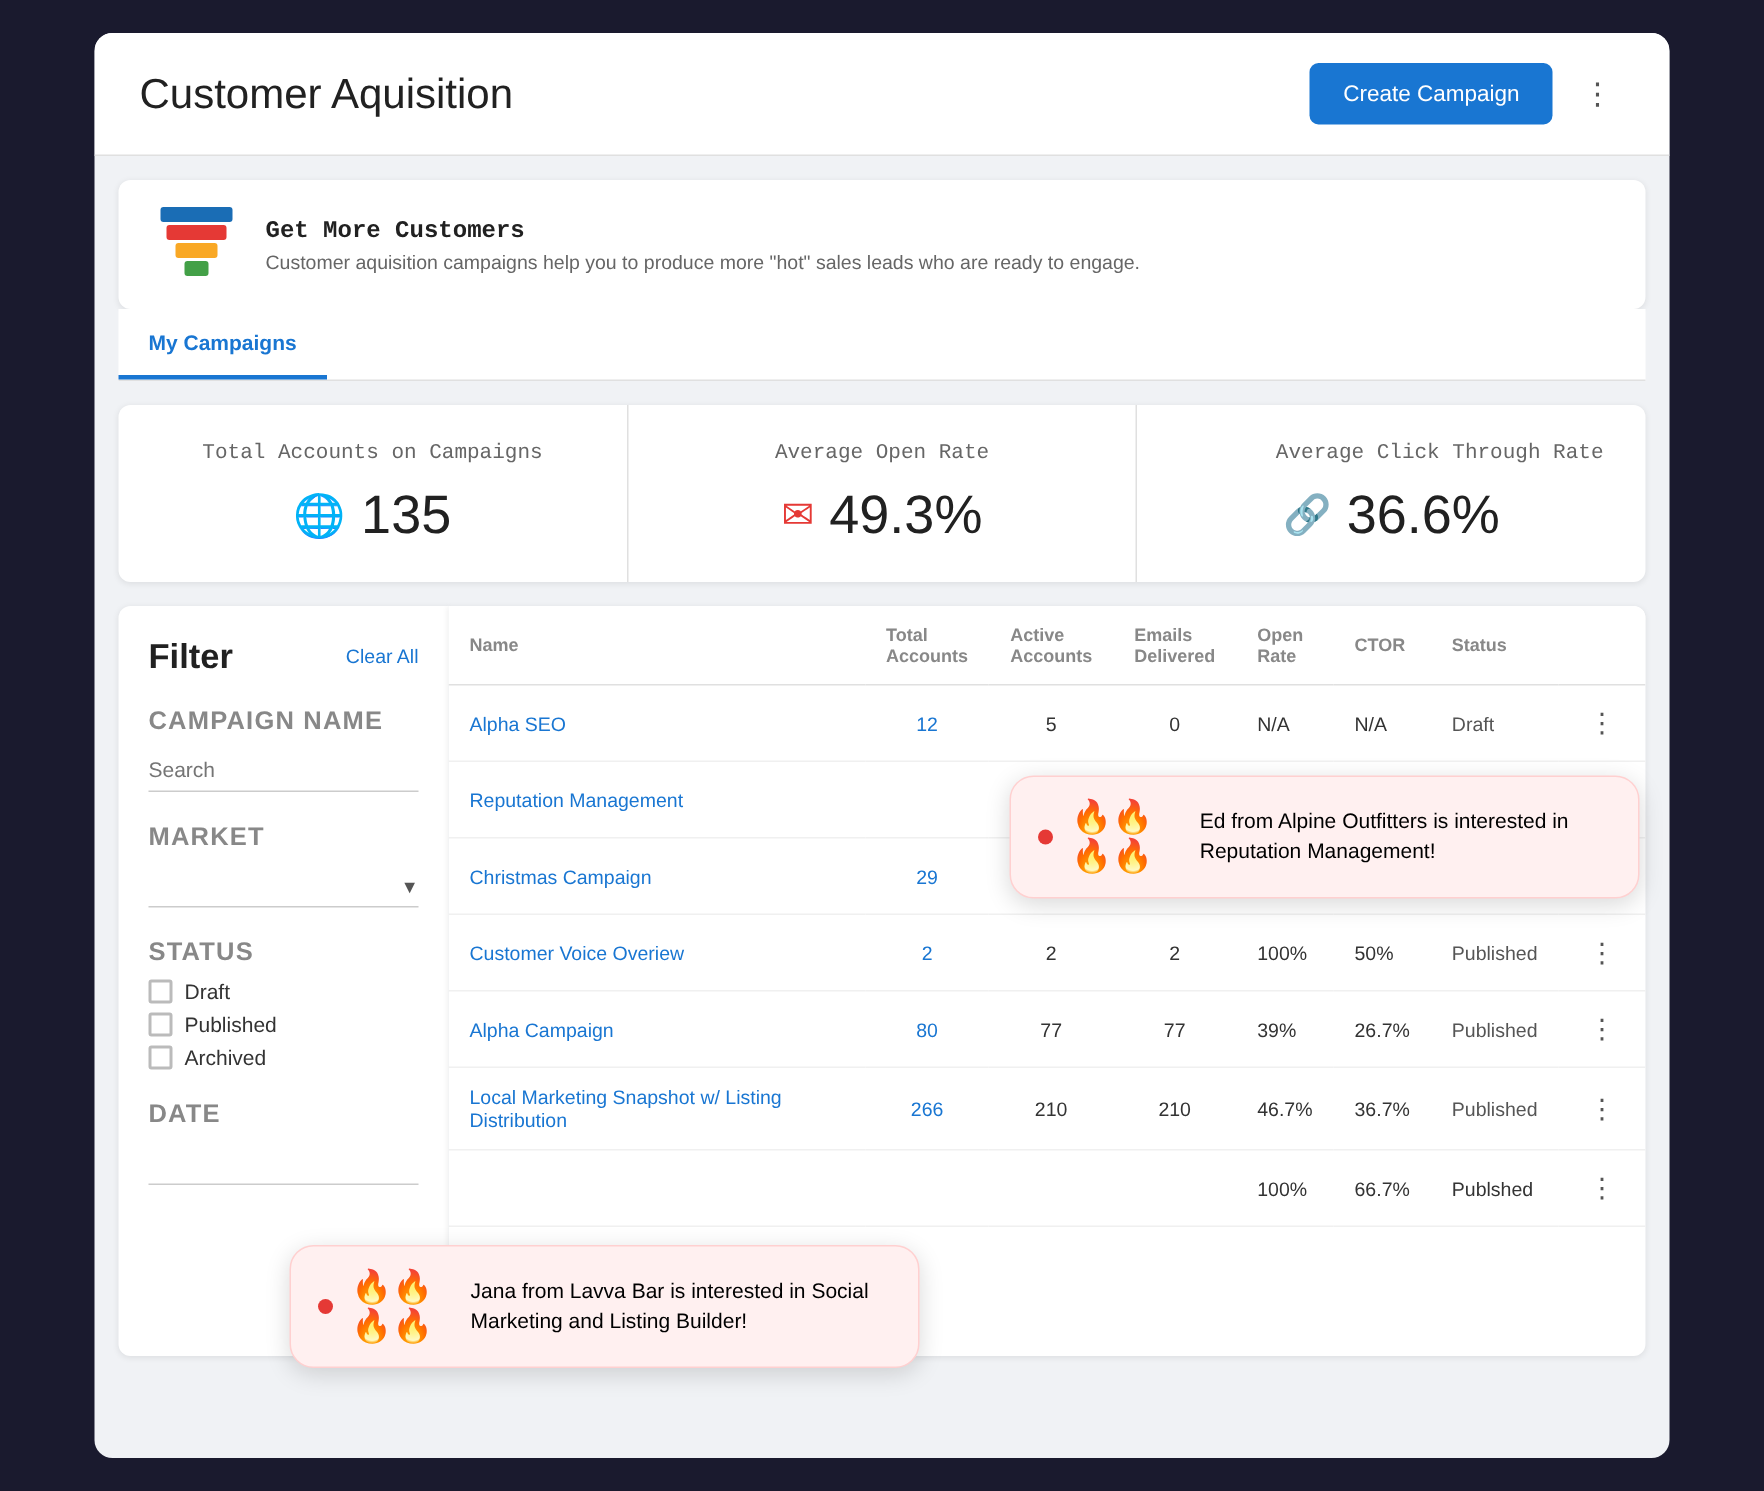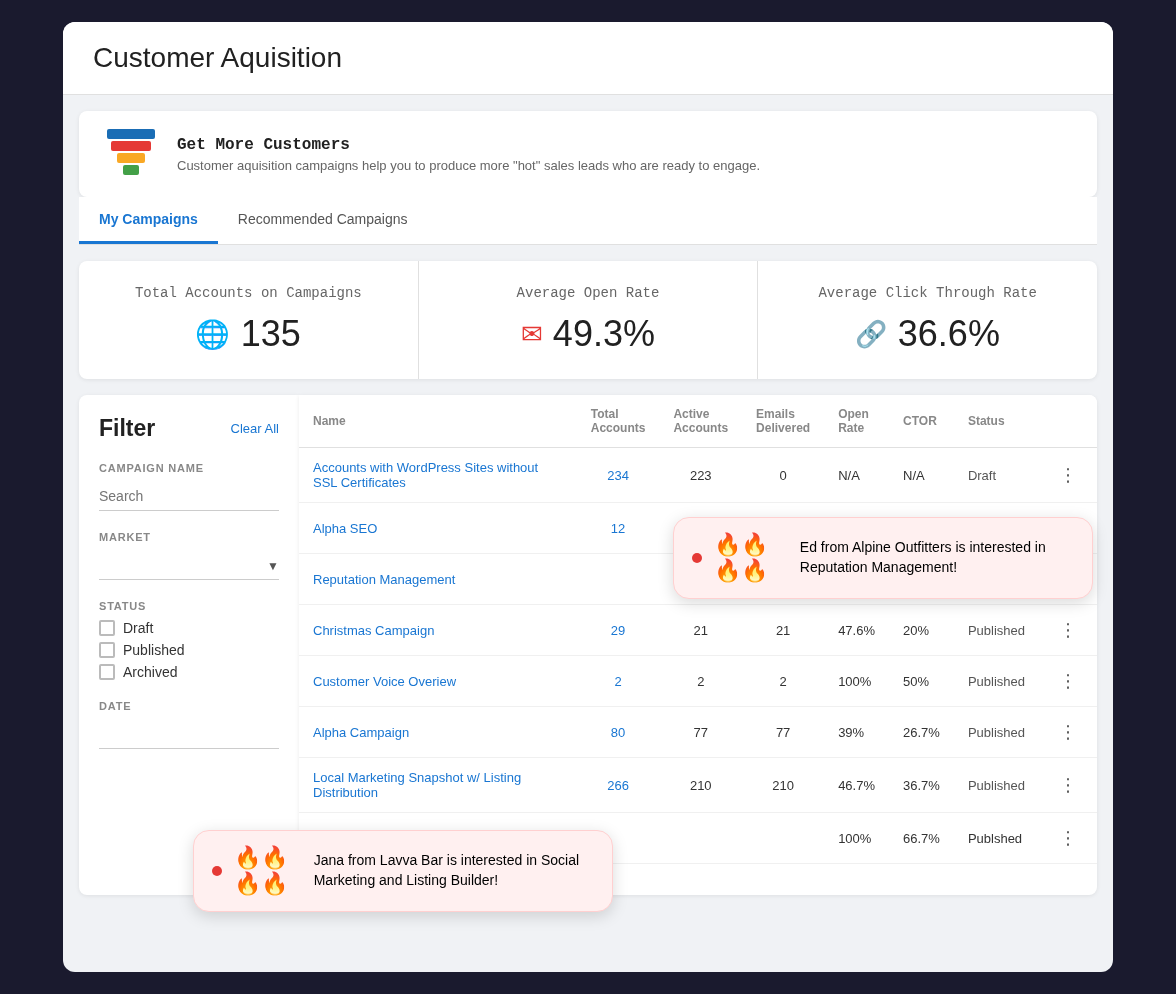--- a/index.html
+++ b/index.html
@@ -134,20 +134,21 @@
 
     .stat-card {
       flex: 1;
       padding: 24px 28px;
       text-align: center;
       border-right: 1px solid #e0e0e0;
     }
 
     .stat-card:last-child {
       border-right: none;
+      text-align: right;
     }
 
     .stat-label {
       font-size: 14px;
       color: #666;
       margin-bottom: 12px;
       font-family: Liberation Mono, monospace;
     }
 
     .stat-value {
@@ -197,21 +198,21 @@
       cursor: pointer;
       background: none;
       border: none;
     }
 
     .filter-section {
       margin-bottom: 20px;
     }
 
     .filter-section-label {
-      font-size: 11px;
+      font-size: 17px;
       font-weight: 700;
       color: #888;
       letter-spacing: 0.8px;
       margin-bottom: 8px;
     }
 
     .filter-input {
       width: 100%;
       border: none;
       border-bottom: 1px solid #ccc;
@@ -391,38 +392,41 @@
     .funnel-layer-3 { fill: #f9a825; }
     .funnel-layer-4 { fill: #43a047; }
   </style>
 </head>
 <body>
 
 <div class="main-container">
 
   <div class="header">
     <h1 class="header-title">Customer Aquisition</h1>
+    <div class="header-actions">
+      <button class="create-campaign-btn">Create Campaign</button>
+      <button class="more-btn">⋮</button>
+    </div>
   </div>
 
   <div class="banner">
     <svg class="funnel-icon" viewBox="0 0 56 50">
       <rect x="4" y="0" width="48" height="10" rx="2" class="funnel-layer-1"></rect>
       <rect x="8" y="12" width="40" height="10" rx="2" class="funnel-layer-2"></rect>
       <rect x="14" y="24" width="28" height="10" rx="2" class="funnel-layer-3"></rect>
       <rect x="20" y="36" width="16" height="10" rx="2" class="funnel-layer-4"></rect>
     </svg>
     <div class="banner-text">
       <h3>Get More Customers</h3>
       <p>Customer aquisition campaigns help you to produce more "hot" sales leads who are ready to engage.</p>
     </div>
   </div>
 
   <div class="tabs">
     <div class="tab active">My Campaigns</div>
-    <div class="tab">Recommended Campaigns</div>
   </div>
 
   <div class="stats-row">
     <div class="stat-card">
       <div class="stat-label">Total Accounts on Campaigns</div>
       <div class="stat-value">
         <span style="color:#1976d2;font-size:28px;">🌐</span>
         <span>135</span>
       </div>
     </div>
@@ -497,30 +501,20 @@
             <th>Total<br>Accounts</th>
             <th>Active<br>Accounts</th>
             <th>Emails<br>Delivered</th>
             <th>Open<br>Rate</th>
             <th>CTOR</th>
             <th>Status</th>
             <th></th>
           </tr>
         </thead>
         <tbody id="table-body">
-        <tr>
-        <td><a class="campaign-link">Accounts with WordPress Sites without SSL Certificates</a></td>
-        <td style="color:#1976d2;text-align:center;">234</td>
-        <td style="text-align:center;">223</td>
-        <td style="text-align:center;">0</td>
-        <td>N/A</td>
-        <td>N/A</td>
-        <td class="status-draft">Draft</td>
-        <td><button class="row-menu-btn">⋮</button></td>
-      </tr>
             <tr>
         <td><a class="campaign-link">Alpha SEO</a></td>
         <td style="color:#1976d2;text-align:center;">12</td>
         <td style="text-align:center;">5</td>
         <td style="text-align:center;">0</td>
         <td>N/A</td>
         <td>N/A</td>
         <td class="status-draft">Draft</td>
         <td><button class="row-menu-btn">⋮</button></td>
       </tr>

